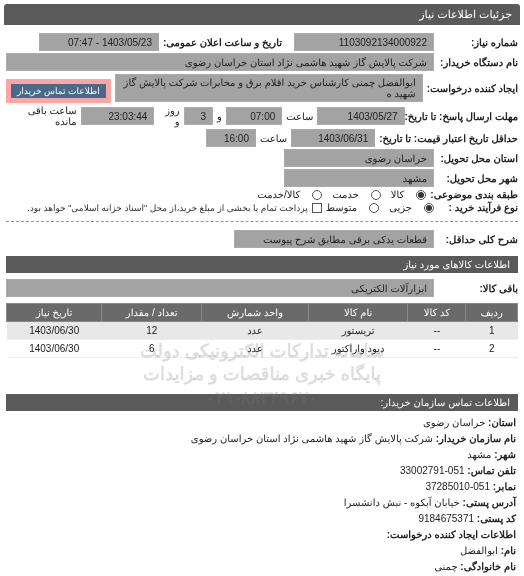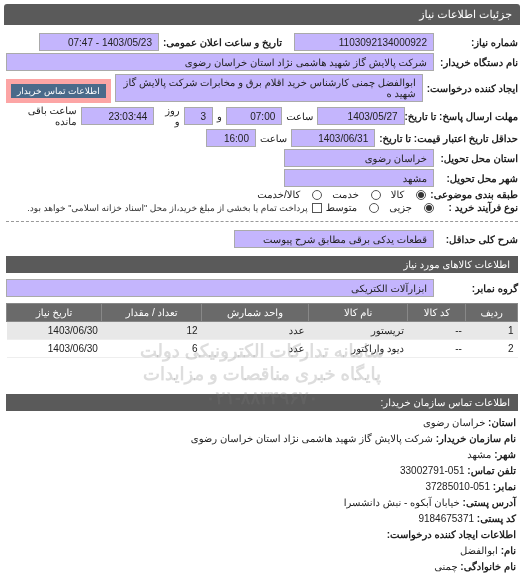--- a/index.html
+++ b/index.html
@@ -30,21 +30,21 @@
   flex-wrap: nowrap;
 }
 .label {
   font-weight: bold;
   font-size: 10px;
   white-space: nowrap;
   min-width: 80px;
   text-align: right;
 }
 .input-box {
-  background: #c4b5fd;
+  background: #a3a3a3;
   border: 1px solid #aaa;
   padding: 2px 6px;
   font-size: 10px;
   min-height: 18px;
   display: inline-flex;
   align-items: center;
   direction: rtl;
 }
 .input-box.wide { flex: 1; }
 .link-btn {
@@ -108,20 +108,21 @@
 th {
   background: #6a6a6a;
   color: #fff;
   padding: 3px 4px;
   font-weight: normal;
   border: 1px solid #888;
   text-align: center;
 }
 td {
   padding: 3px 4px;
+  text-align: center;
   border-bottom: 1px solid #eee;
 }
 tr.odd { background: #e8e8e8; }
 tr.even { background: #fff; }
 .watermark-area {
   position: relative;
   min-height: 30px;
 }
 .watermark {
   position: absolute;
@@ -248,21 +249,21 @@
   <div class="row">
     <span class="label">شرح کلی حداقل:</span>
     <span class="input-box" style="width:200px">قطعات یدکی برقی مطابق شرح پیوست</span>
   </div>
 </div>
 
 <div class="sub-header">اطلاعات کالاهای مورد نیاز</div>
 
 <div class="section">
   <div class="row">
-    <span class="label">گروه نمابر:</span>
+    <span class="label">باقی کالا:</span>
     <span class="input-box wide">ابزارآلات الکتریکی</span>
   </div>
 </div>
 
 <table>
   <thead>
     <tr>
       <th>ردیف</th>
       <th>کد کالا</th>
       <th>نام کالا</th>

